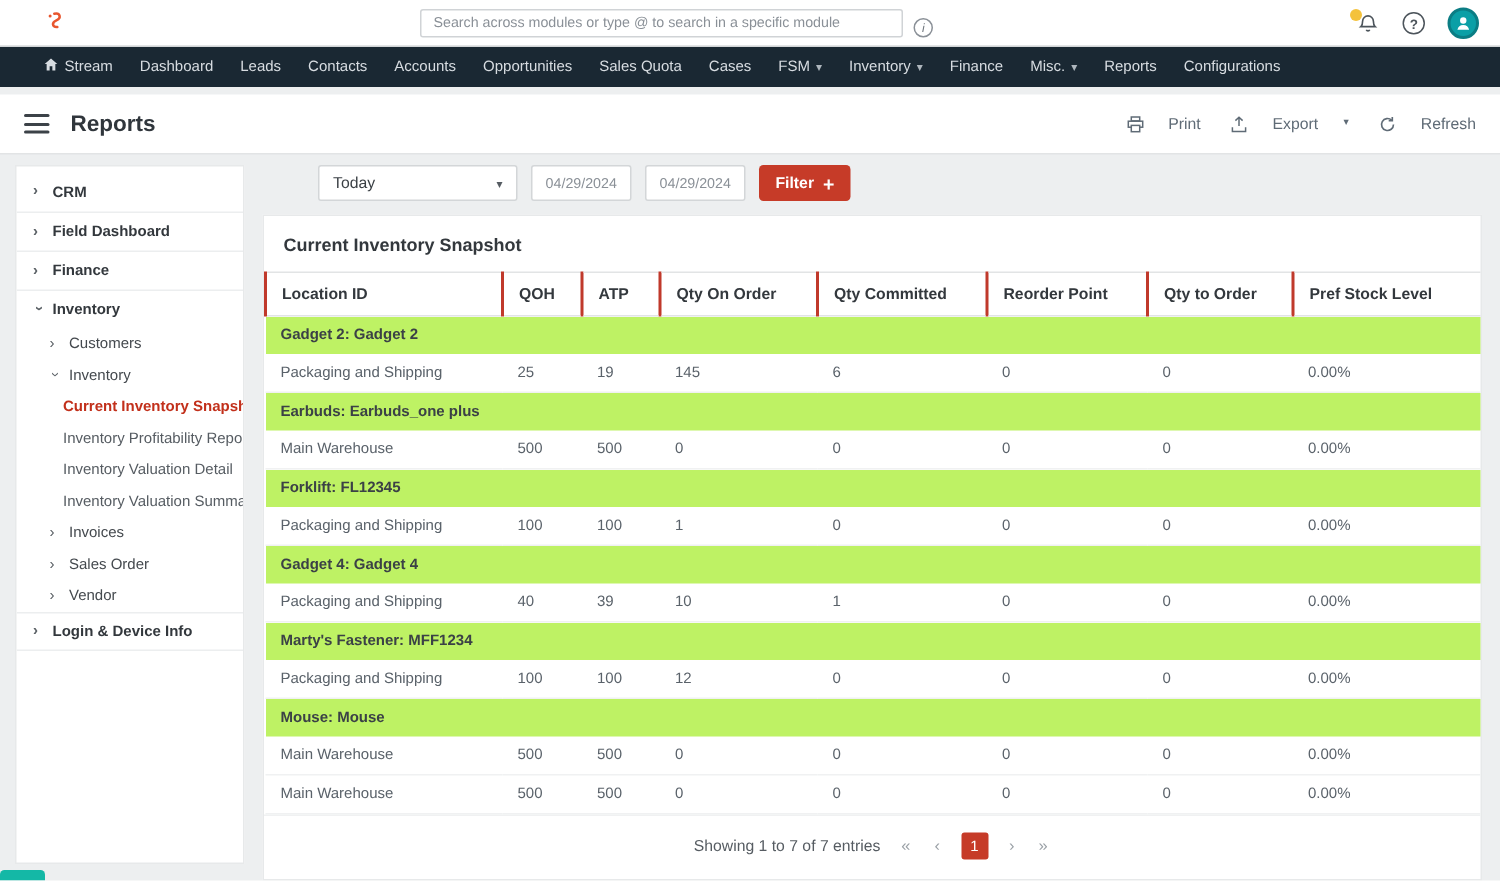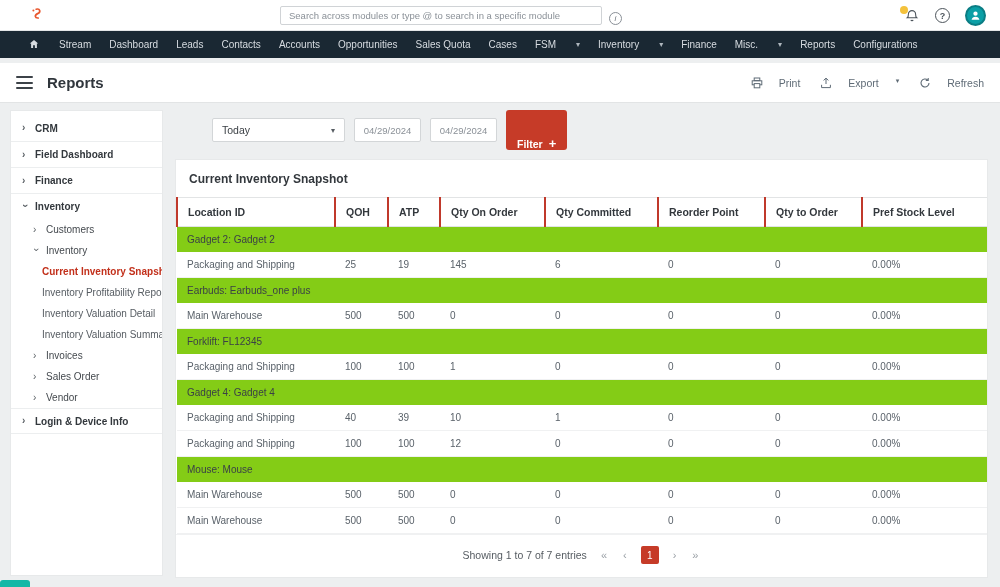--- a/index.html
+++ b/index.html
@@ -14,21 +14,21 @@
   .search-input::placeholder { color:#8a9097; }
   .info-circle { margin-left:7px; width:13px; height:13px; border:1px solid #8a9097; border-radius:50%; color:#6d747b; font-size:8px; font-style:italic; display:flex; align-items:center; justify-content:center; }
   .topbar-right { position:absolute; right:14px; top:0; height:31px; display:flex; align-items:center; gap:15px; }
   .bell-wrap { position:relative; width:16px; height:16px; }
   .bell-dot { position:absolute; left:-4px; top:-2px; width:8px; height:8px; border-radius:50%; background:#f4c23c; }
   .help-circle { width:15px; height:15px; border:1.3px solid #4c545b; border-radius:50%; color:#4c545b; font-size:9px; font-weight:bold; display:flex; align-items:center; justify-content:center; }
   .avatar { width:21px; height:21px; border-radius:50%; background:#0b9fa6; border:2px solid #0b7d84; display:flex; align-items:center; justify-content:center; }
 
   
   .navbar { height:27px; background:#1a2833; display:flex; align-items:stretch; padding-left:20px; }
-  .nav-item { display:flex; align-items:center; padding:0 9px; color:#d7dce1; font-size:10px; cursor:pointer; gap:20px; white-space:nowrap; }
+  .nav-item { display:flex; align-items:center; padding:0 9px; color:#d7dce1; font-size:10px; cursor:pointer; gap:4px; white-space:nowrap; }
   .nav-caret { font-size:8px; color:#aeb6bd; }
 
   
   .page-header { height:39px; background:#fff; margin-top:5px; display:flex; align-items:center; padding:0 16px; box-shadow:0 1px 0 #e2e4e5; }
   .hamburger { width:17px; height:13px; display:flex; flex-direction:column; justify-content:space-between; cursor:pointer; }
   .hamburger i { display:block; height:2px; background:#3c4248; border-radius:1px; }
   .page-title { font-size:15px; font-weight:bold; color:#30363c; margin-left:14px; }
   .header-actions { margin-left:auto; display:flex; gap:20px; align-items:center; color:#5f6b76; font-size:10.5px; }
   .h-action { display:flex; align-items:flex-start; gap:16px; cursor:pointer; }
   .h-action svg { display:block; }
@@ -46,32 +46,32 @@
   .sb-item.active { color:#c2301b; font-weight:bold; }
   .sidebar .sb-item:last-child { border-bottom:1px solid #eceeef; }
   .chev { font-size:10px; color:#5a6065; width:6px; display:inline-block; line-height:1; }
   .sb-item.expanded .chev { transform:rotate(90deg); }
 
   .main { flex:1; display:flex; flex-direction:column; }
   .filter-row { display:flex; gap:9px; align-items:center;padding-left:37px; }
   .select { width:133px; height:24px; background:#fff; border:1px solid #d3d6d8; border-radius:2px; font-size:10.5px; color:#3a3f44; display:flex; align-items:center; justify-content:space-between; padding:0 9px; cursor:pointer; }
   .select .caret { font-size:8px; color:#565c62; }
   .date-input { width:67px; height:24px; border:1px solid #d3d6d8; background:#fff; border-radius:2px; font-size:9.5px; color:#8a9097; text-align:center; font-family:inherit; outline:none; }
-  .filter-btn { height:40px; background:#c63b28; color:#fff; border:none; border-radius:3px; font-size:10.5px; font-weight:bold; display:flex; align-items:flex-end; gap:6px; padding:0 11px; cursor:pointer; font-family:inherit; }
+  .filter-btn { height:24px; background:#c63b28; color:#fff; border:none; border-radius:3px; font-size:10.5px; font-weight:bold; display:flex; align-items:center; gap:6px; padding:0 11px; cursor:pointer; font-family:inherit; }
   .filter-btn .plus { font-size:13px; font-weight:bold; line-height:1; }
 
   .card { background:#fff; border:1px solid #e7e9ea; margin-top:9px; flex:1; display:flex; flex-direction:column; margin-bottom:2px; }
   .card-title { font-size:12px; font-weight:bold; color:#33383d; padding:12px 13px 11px; }
 
   table { width:100%; border-collapse:collapse; table-layout:fixed;padding-left:48px; }
   col.c0{width:158px} col.c1{width:53px} col.c2{width:52px} col.c3{width:105px}
   col.c4{width:113px} col.c5{width:107px} col.c6{width:97px} col.c7{width:auto}
   thead th { text-align:left; font-size:10.5px; color:#33383d; font-weight:bold; padding:8px 10px; border-top:1px solid #e2e4e5; border-bottom:1px solid #e2e4e5; border-left:2px solid #c0392b; white-space:nowrap; overflow:hidden; cursor:pointer; }
   tbody td { font-size:10px; color:#5a626a; padding:7px 10px; border-bottom:1px solid #f0f1f2; white-space:nowrap; overflow:hidden; }
-  tr.group td { background:#84cc16; color:#3b4146; font-weight:normal; border-bottom:none; }
+  tr.group td { background:#bef264; color:#3b4146; font-weight:bold; border-bottom:none; }
 
   .pagination { margin-top:auto; border-top:1px solid #f0f1f2; display:flex; align-items:center; justify-content:center; gap:12px; padding:11px 0 13px; color:#565c62; font-size:10.5px; }
   .pg-btn { color:#9aa0a6; font-size:11px; padding:0 2px; cursor:pointer; }
   .pg-current { width:18px; height:18px; background:#c63b28; color:#fff; display:flex; align-items:center; justify-content:center; border-radius:2px; font-size:10px; cursor:pointer; }
 
   .chat-tab { position:absolute; left:0; bottom:0; width:30px; height:7px; background:#14b8a6; border-radius:3px 3px 0 0; }
 </style>
 </head>
 <body>
 
@@ -330,20 +330,23 @@
             <tr>
               <td>Packaging and Shipping</td>
               <td>40</td>
               <td>39</td>
               <td>10</td>
               <td>1</td>
               <td>0</td>
               <td>0</td>
               <td>0.00%</td>
             </tr>
+            <tr class="group">
+              <td colspan="8">Marty's Fastener: MFF1234</td>
+            </tr>
             <tr>
               <td>Packaging and Shipping</td>
               <td>100</td>
               <td>100</td>
               <td>12</td>
               <td>0</td>
               <td>0</td>
               <td>0</td>
               <td>0.00%</td>
             </tr>

